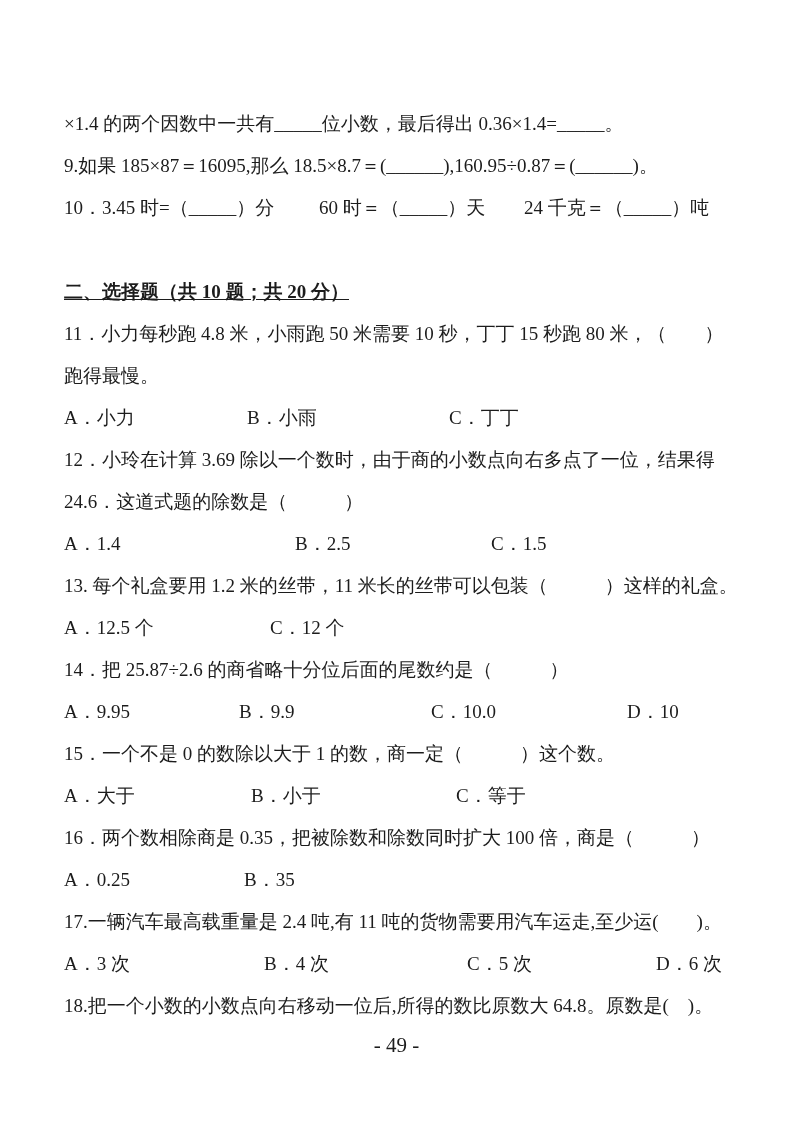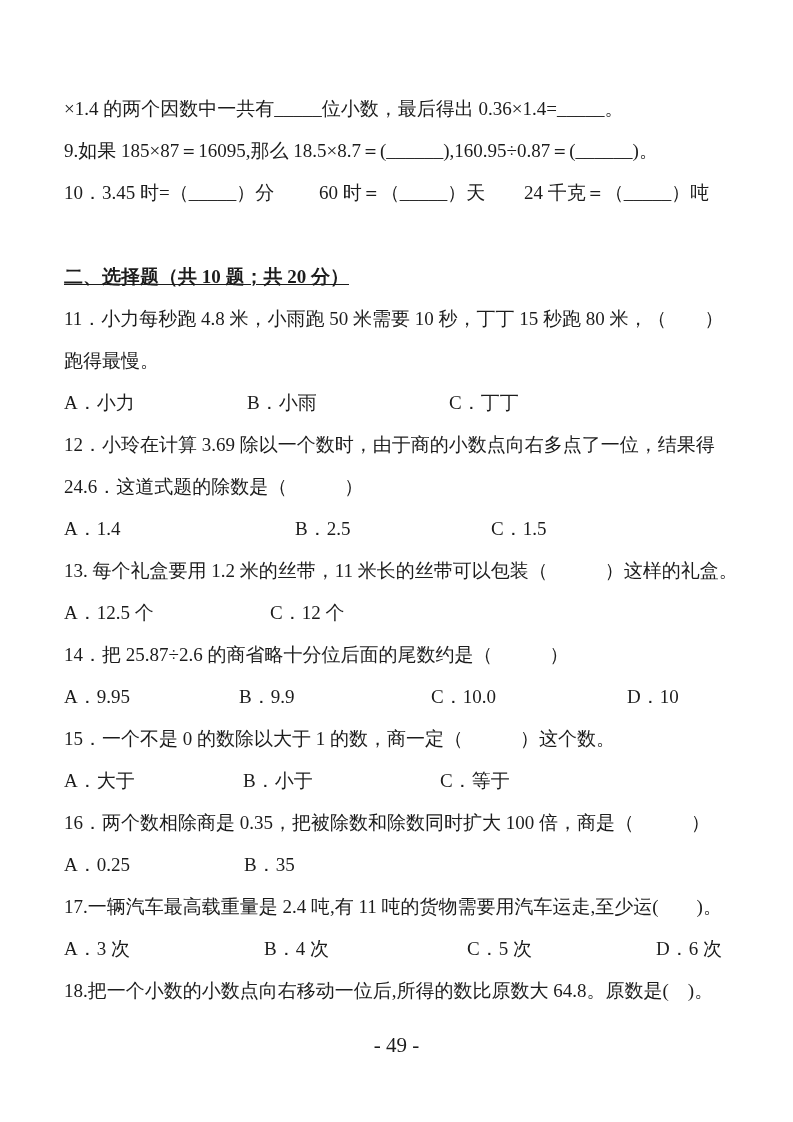--- a/index.html
+++ b/index.html
@@ -10,20 +10,21 @@
   body {
     width: 793px;
     height: 1122px;
     position: relative;
     font-family: "Liberation Serif", "DejaVu Serif", serif;
     color: #1c1c1c;
     overflow: hidden;
   }
   .page-content {
     padding: 88px 56px 0 64px;
+    margin-top: 15px;
   }
   .line {
     margin: 0;
     font-size: 19px;
     line-height: 42px;
     white-space: nowrap;
     font-weight: normal;
   }
   .heading {
     font-weight: bold;
@@ -88,21 +89,21 @@
 
   <p class="line">14．把 25.87÷2.6 的商省略十分位后面的尾数约是（　　　）</p>
   <p class="line opts" style="grid-template-columns: 175px 192px 196px 1fr;">
     <span>A．9.95</span>
     <span>B．9.9</span>
     <span>C．10.0</span>
     <span>D．10</span>
   </p>
 
   <p class="line">15．一个不是 0 的数除以大于 1 的数，商一定（　　　）这个数。</p>
-  <p class="line opts" style="grid-template-columns: 179px 197px 1fr;">
+  <p class="line opts" style="grid-template-columns: 179px 197px 1fr; gap: 8px;">
     <span>A．大于</span>
     <span>B．小于</span>
     <span>C．等于</span>
   </p>
 
   <p class="line">16．两个数相除商是 0.35，把被除数和除数同时扩大 100 倍，商是（　　　）</p>
   <p class="line opts" style="grid-template-columns: 180px 170px 1fr;">
     <span>A．0.25</span>
     <span>B．35</span>
   </p>

